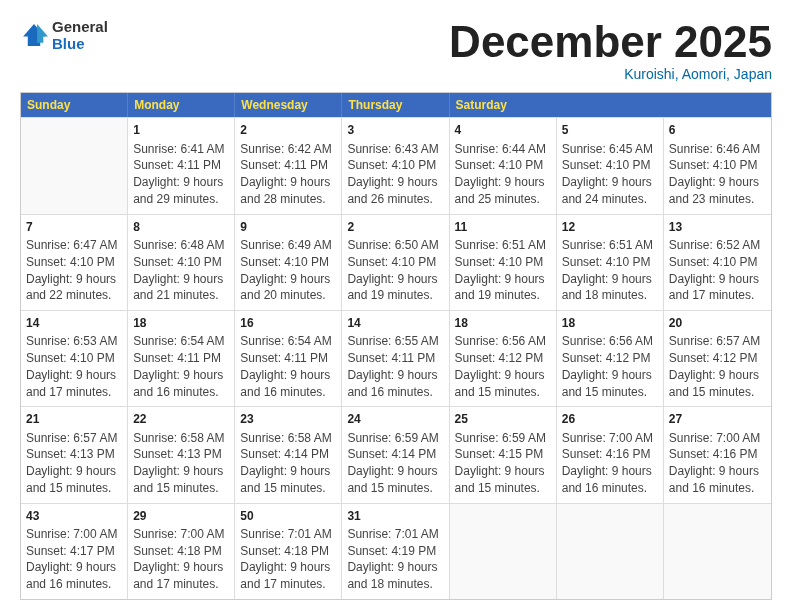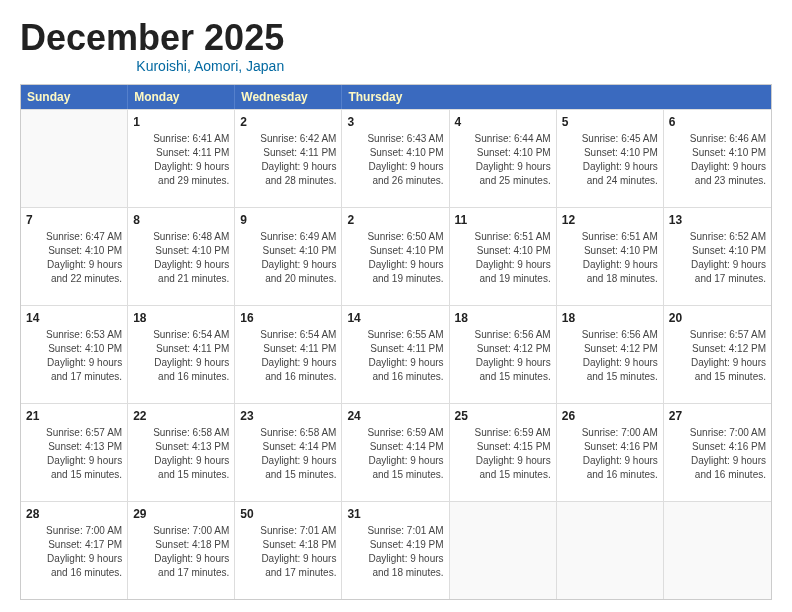--- a/index.html
+++ b/index.html
@@ -29,42 +29,42 @@
       gap: 4px;
     }
     .logo-icon {
       width: 28px;
       height: 28px;
     }
     .title-block {
       text-align: right;
     }
     .month-title {
-      font-size: 36px;
+      font-size: 44px;
       font-weight: bold;
       color: #222;
       line-height: 1.1;
     }
     .subtitle {
       font-size: 14px;
       color: #0369a1;
     }
     .calendar {
       flex: 1;
       display: flex;
       flex-direction: column;
       border: 1px solid #ccc;
     }
     .cal-header-row {
       display: grid;
       grid-template-columns: repeat(7, 1fr);
       background: #3a6abf;
     }
     .cal-header-cell {
-      color: #fef9c3;
+      color: #fde047;
       font-size: 12px;
       font-weight: bold;
       padding: 5px 6px;
       border-right: 1px solid #5580cc;
       text-align: left;
     }
     .cal-header-cell:last-child { border-right: none; }
     .cal-body {
       flex: 1;
       display: flex;
@@ -88,43 +88,55 @@
     .cal-cell:last-child { border-right: none; }
     .cal-cell.empty { background: #f9f9f9; }
     .day-number {
       font-size: 12px;
       font-weight: bold;
       color: #222;
       margin-bottom: 2px;
       display: block;
     }
     .day-info {
-      font-size: 10px;
+      font-size: 12px;
       color: #444;
       line-height: 1.4;
-      text-align: right;
     }
   </style>
 </head>
 <body>
 
 <div class="page">
   <div class="header">
+    <div class="logo">
+      <svg class="logo-icon" viewBox="0 0 36 36">
+        <polygon points="18,4 32,20 26,20 26,32 10,32 10,20 4,20" fill="#1a6abf"></polygon>
+        <polygon points="22,4 36,20 30,20 30,28 22,28 22,4" fill="#3399cc"></polygon>
+      </svg>
+      <div>
+        <div style="font-size:15px;font-weight:bold;color:#333;line-height:1.15;">
+          <span>General</span><br>
+          <span style="color:#1a6abf;">Blue</span>
+        </div>
+      </div>
+    </div>
     <div class="title-block">
       <div class="month-title">December 2025</div>
       <div class="subtitle">Kuroishi, Aomori, Japan</div>
     </div>
   </div>
 
   <div class="calendar">
     <div class="cal-header-row">
     <div class="cal-header-cell">Sunday</div>
         <div class="cal-header-cell">Monday</div>
         <div class="cal-header-cell">Wednesday</div>
         <div class="cal-header-cell">Thursday</div>
+        <div class="cal-header-cell">Saturday</div>
       </div>
     <div class="cal-body">
     <div class="cal-week">
           <div class="cal-cell empty"></div>
           <div class="cal-cell">
             <span class="day-number">1</span>
             <div class="day-info">Sunrise: 6:41 AM<br>Sunset: 4:11 PM<br>Daylight: 9 hours<br>and 29 minutes.</div>
           </div>
           <div class="cal-cell">
             <span class="day-number">2</span>
@@ -232,21 +244,21 @@
             <span class="day-number">26</span>
             <div class="day-info">Sunrise: 7:00 AM<br>Sunset: 4:16 PM<br>Daylight: 9 hours<br>and 16 minutes.</div>
           </div>
           <div class="cal-cell">
             <span class="day-number">27</span>
             <div class="day-info">Sunrise: 7:00 AM<br>Sunset: 4:16 PM<br>Daylight: 9 hours<br>and 16 minutes.</div>
           </div>
         </div>
         <div class="cal-week">
           <div class="cal-cell">
-            <span class="day-number">28</span>
+            <span class="day-number">43</span>
             <div class="day-info">Sunrise: 7:00 AM<br>Sunset: 4:17 PM<br>Daylight: 9 hours<br>and 16 minutes.</div>
           </div>
           <div class="cal-cell">
             <span class="day-number">29</span>
             <div class="day-info">Sunrise: 7:00 AM<br>Sunset: 4:18 PM<br>Daylight: 9 hours<br>and 17 minutes.</div>
           </div>
           <div class="cal-cell">
             <span class="day-number">50</span>
             <div class="day-info">Sunrise: 7:01 AM<br>Sunset: 4:18 PM<br>Daylight: 9 hours<br>and 17 minutes.</div>
           </div>

